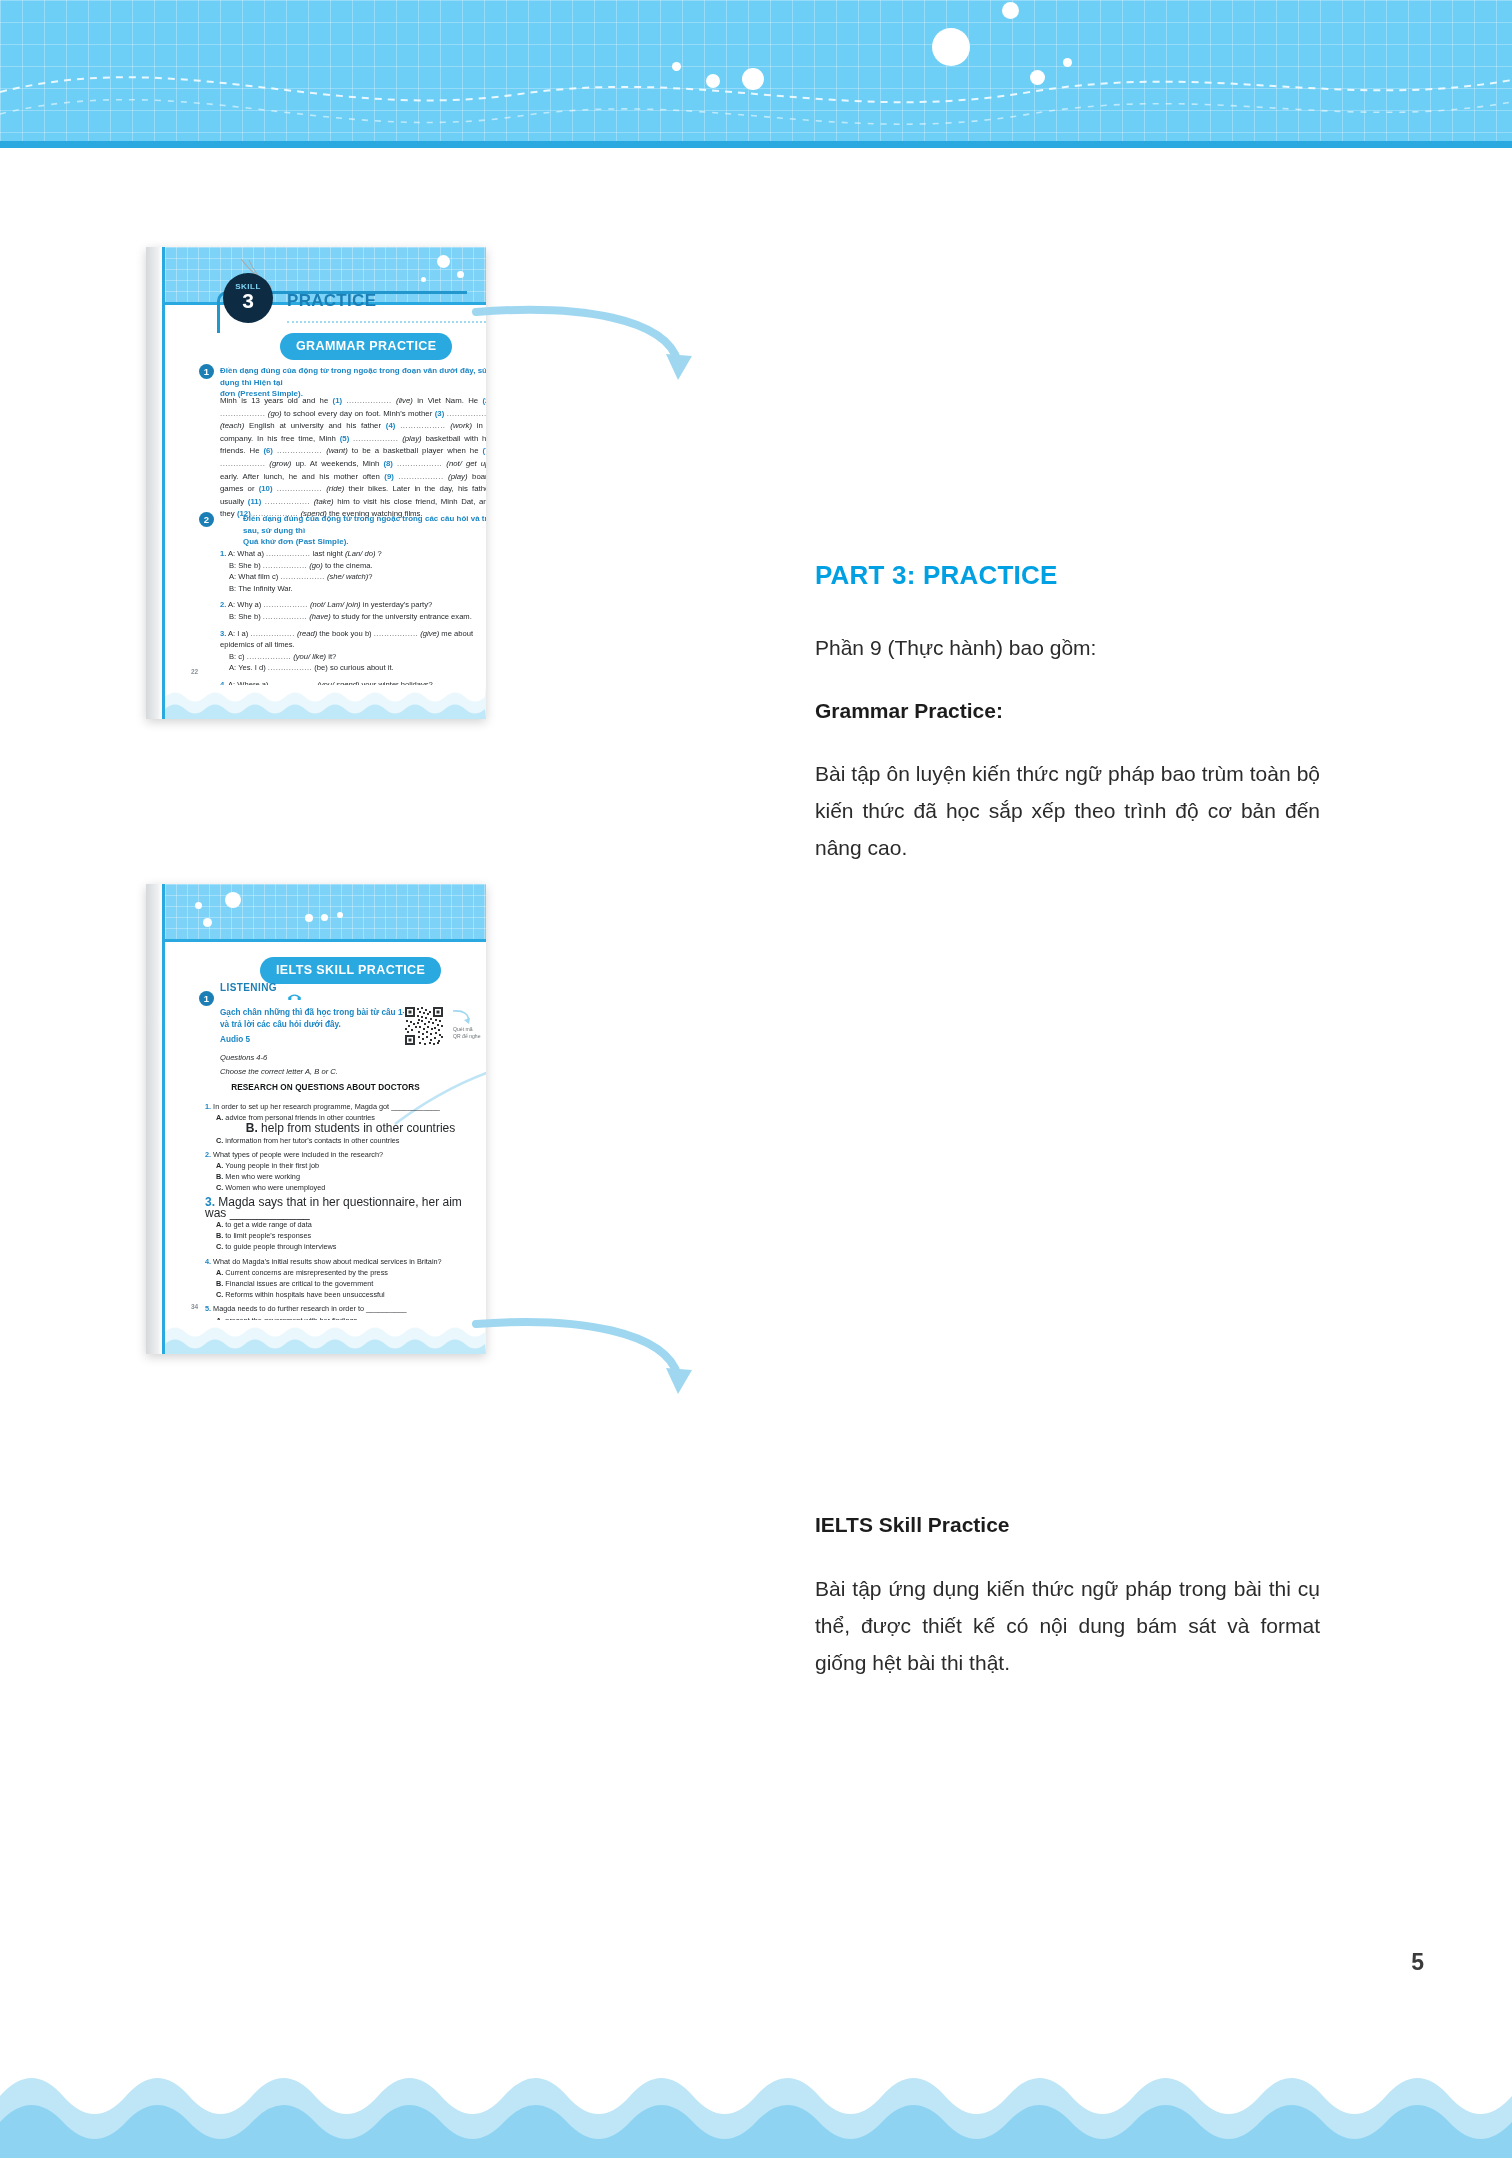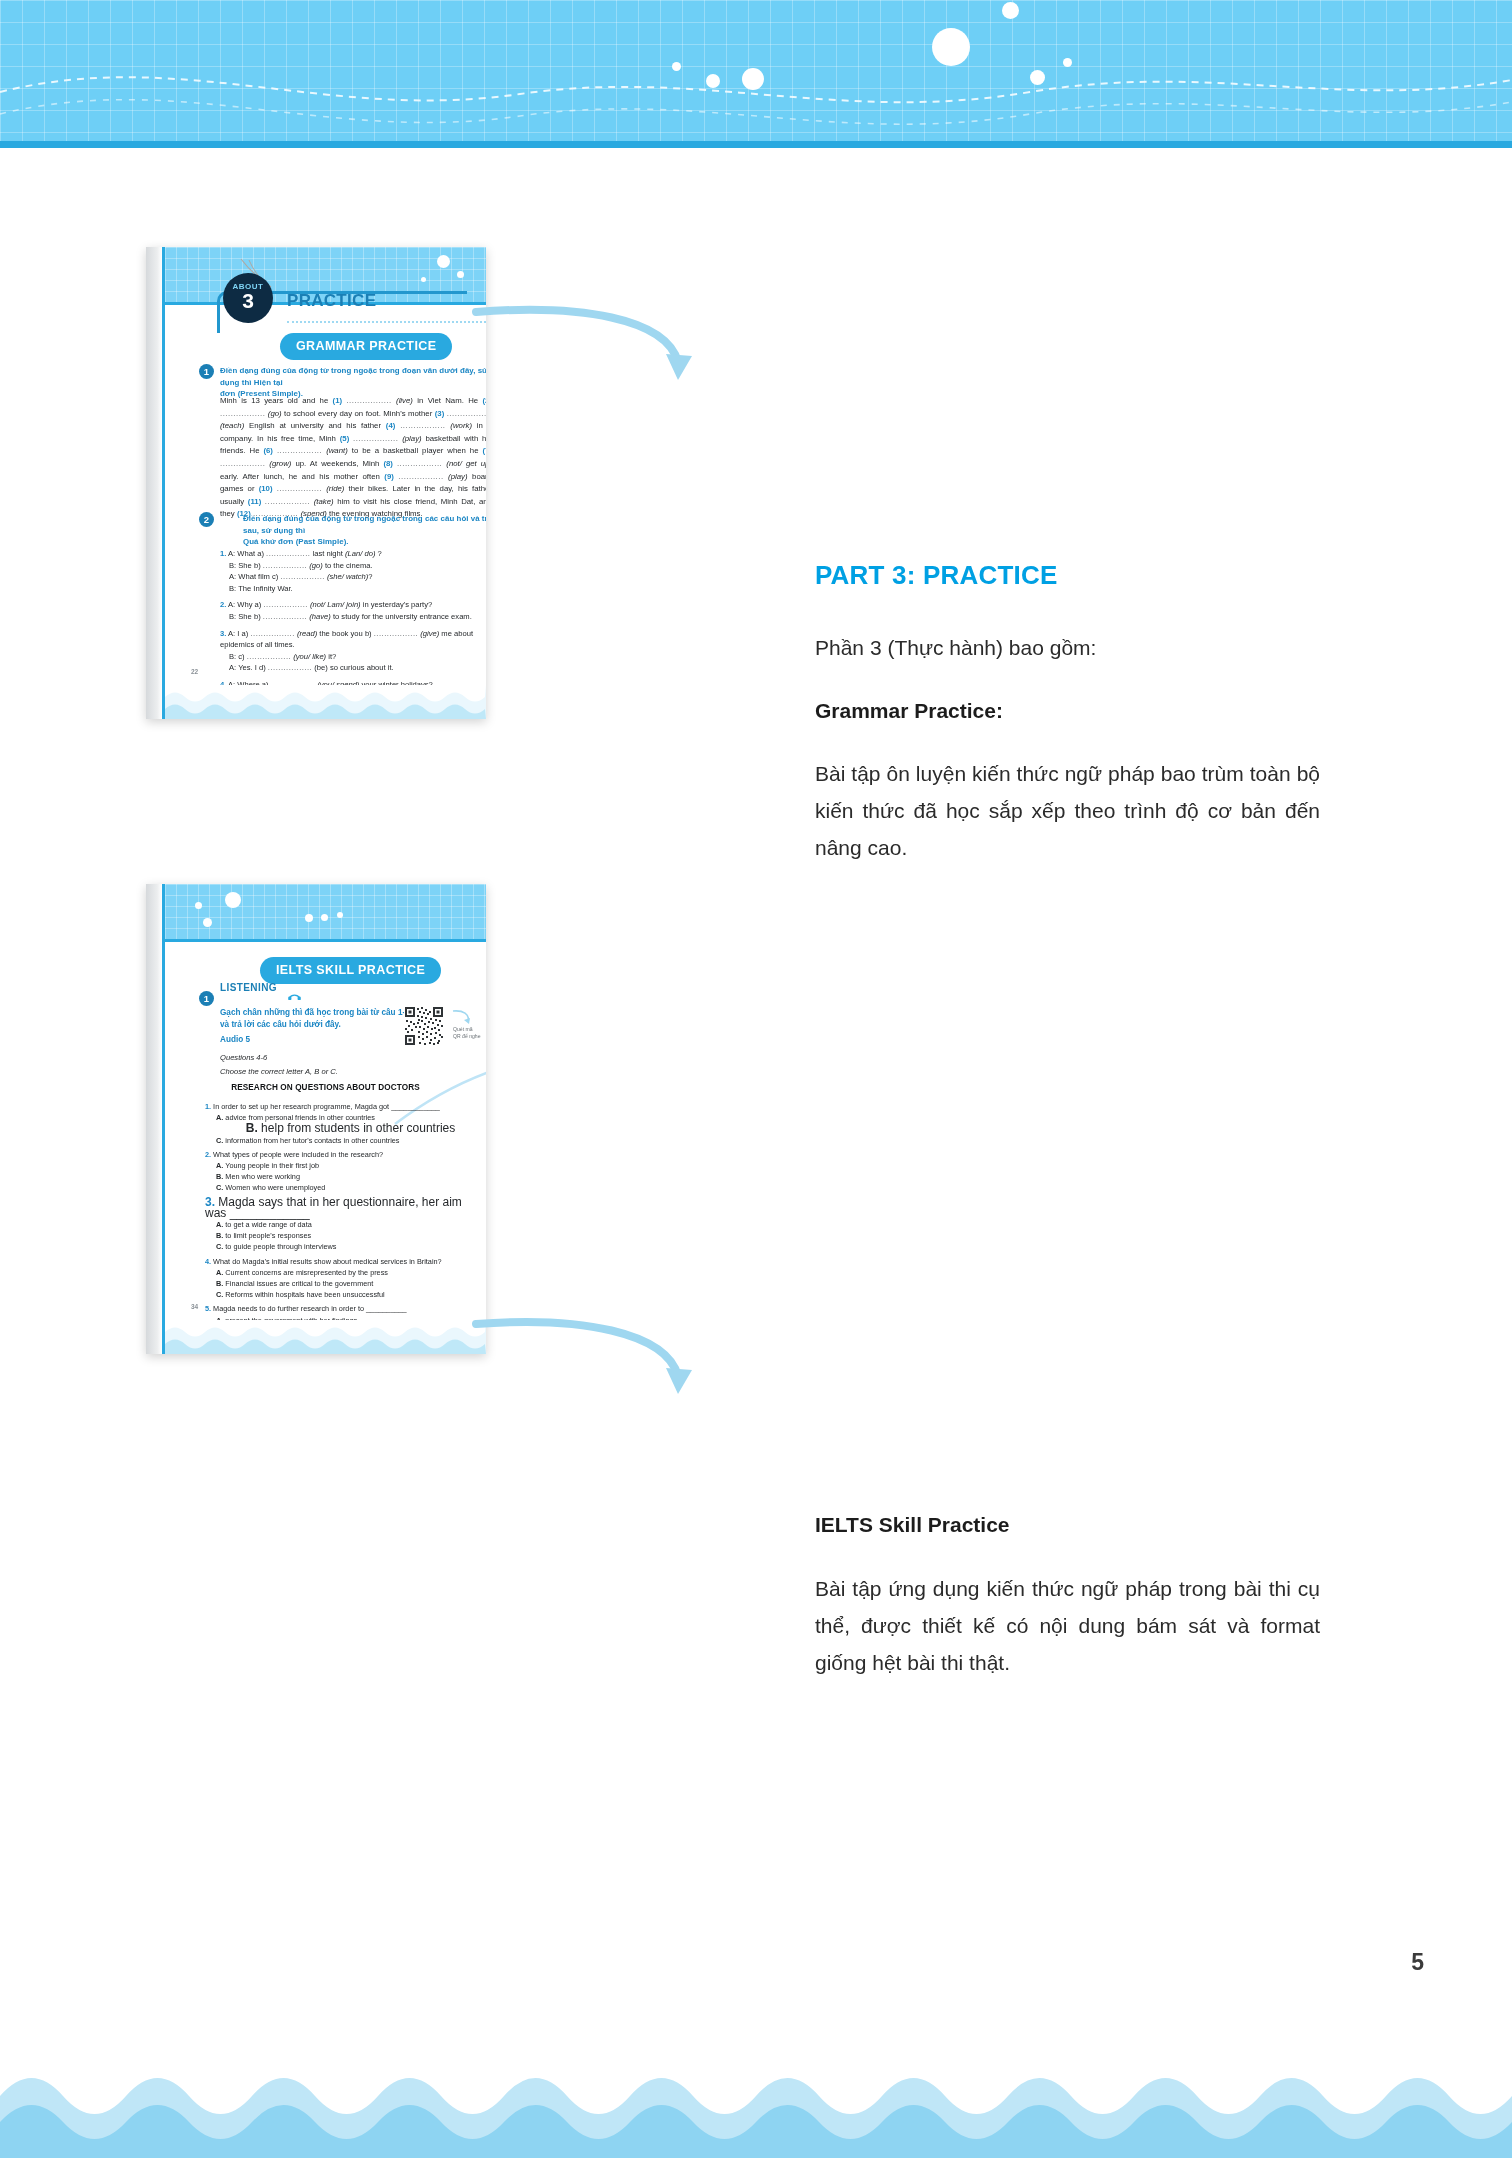--- a/index.html
+++ b/index.html
@@ -318,21 +318,21 @@
     </div>
 
     <div class="part-frame"></div>
 
     <svg class="arrow" style="left:62px; top:10px; width:48px; height:32px;">
       <path d="M44,30 C30,20 20,10 14,2" fill="none" stroke="#b3a69e" stroke-width="1.1"></path>
       <path d="M44,30 C32,22 26,12 22,3" fill="none" stroke="#b3a69e" stroke-width="1"></path>
     </svg>
 
     <div class="part-badge">
-      <span class="p-lbl">ABOUT</span>
+      <span class="p-lbl">SKILL</span>
       <span class="p-num">3</span>
     </div>
 
     <div class="part-title">PRACTICE</div>
     <div class="dotted-rule"></div>
 
     <div class="pill" style="left:115px; top:86px;">GRAMMAR PRACTICE</div>
 
     <div class="numcirc" style="left:34px; top:117px;">1</div>
     <div class="task-heading" style="left:55px; top:118px; width:272px;">
@@ -373,21 +373,21 @@
     </svg>
   </div>
 </div>
 
 <svg class="arrow" style="left:470px; top:300px; width:240px; height:100px;">
   <path d="M6,12 C110,4 196,18 208,62" fill="none" stroke="#9fd7f0" stroke-width="8" stroke-linecap="round"></path>
   <path d="M196,54 L208,80 L222,56 Z" fill="#9fd7f0"></path>
 </svg>
 
 <div class="rc-title" style="left:815px; top:560px;">PART 3: PRACTICE</div>
-<div class="rc-sub" style="left:815px; top:636px;">Phần 3 (Thực hành) bao gồm:</div>
+<div class="rc-sub" style="left:815px; top:636px;">Phần 9 (Thực hành) bao gồm:</div>
 <div class="rc-strong" style="left:815px; top:699px;">Grammar Practice:</div>
 <div class="rc-par" style="left:815px; top:755px; width:505px;">Bài tập ôn luyện kiến thức ngữ pháp bao trùm toàn bộ kiến thức đã học sắp xếp theo trình độ cơ bản đến nâng cao.</div>
 
 <div class="book" style="left:146px; top:884px; width:340px; height:470px;">
   <div class="shade"></div>
   <div class="spine"></div>
 
   <div class="book-inner">
     <div class="book-head">
       <div class="grid"></div>

